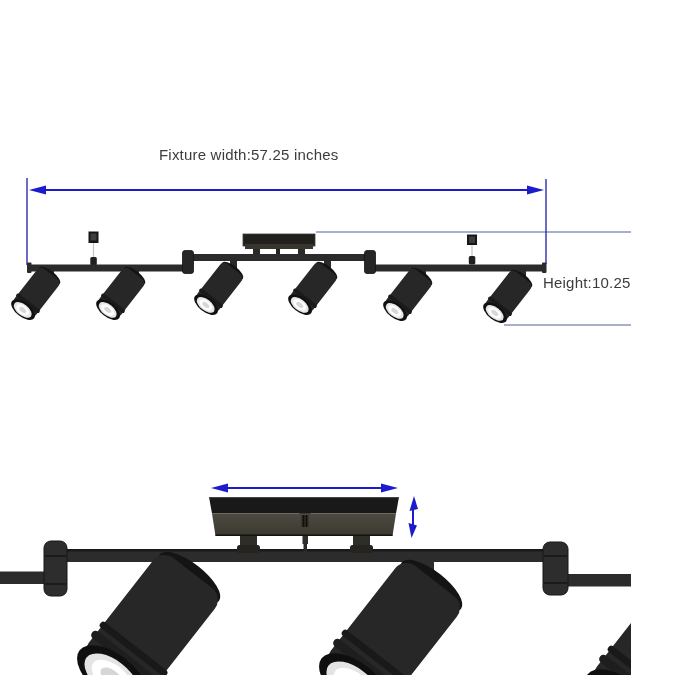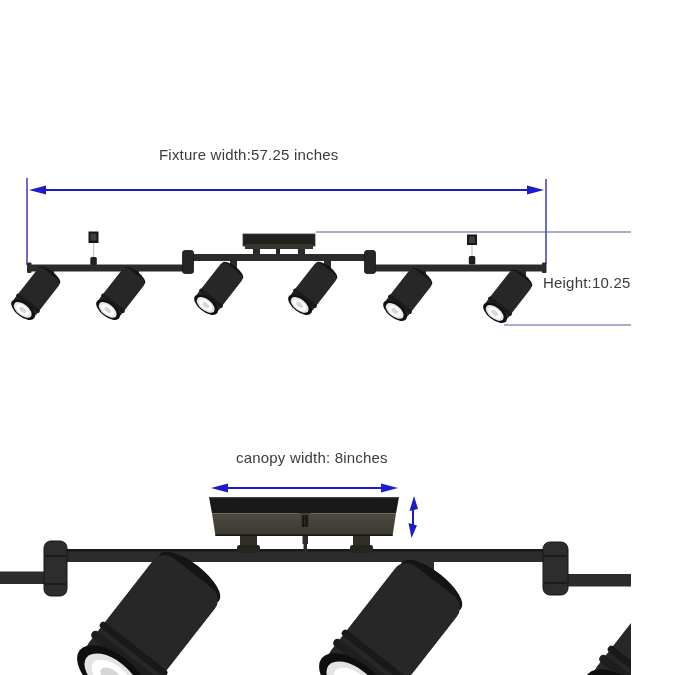--- a/index.html
+++ b/index.html
@@ -227,14 +227,13 @@
       <ellipse cx="0" cy="21" rx="14.4" ry="7.4" fill="#0f0f0f"></ellipse>
       <ellipse cx="0" cy="21.5" rx="11" ry="5.8" fill="#e4e4e4"></ellipse>
       <ellipse cx="0" cy="21.5" rx="8" ry="4.4" fill="#ffffff"></ellipse>
       <ellipse cx="0" cy="21.5" rx="4.5" ry="2.4" fill="#d6d6d6"></ellipse>
     </g>
   </g>
 </svg>
 
   <div class="dim-label lbl-fixture-width">Fixture width:57.25 inches</div>
   <div class="dim-label lbl-height">Height:10.25 inches</div>
-  <div class="dim-label lbl-canopy-width">canopy width: 8inches</div>
 </div>
 
 </body></html>

